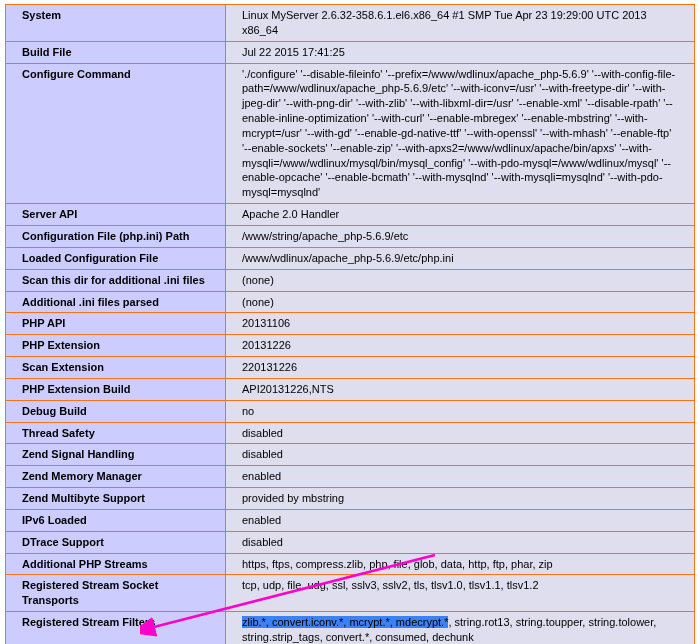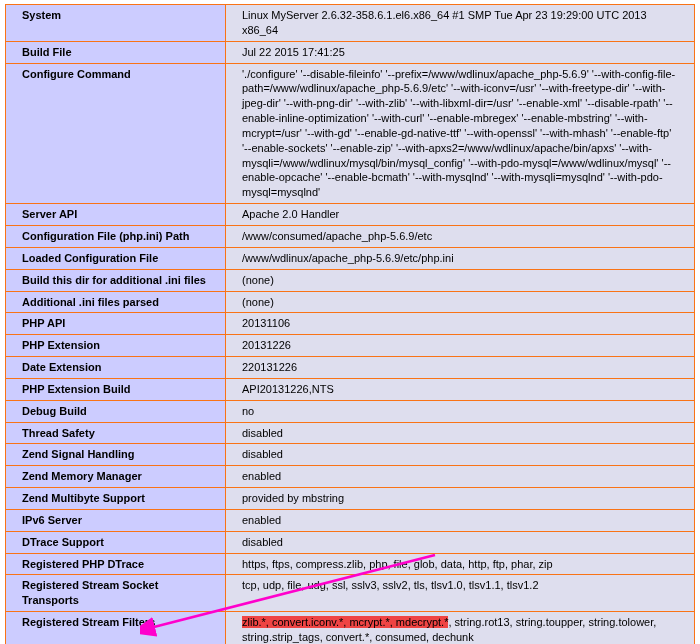--- a/index.html
+++ b/index.html
@@ -25,21 +25,21 @@
   td.key {
     background: #ccccff;
     font-weight: bold;
     width: 220px;
   }
   td.val {
     background: #dedeee;
     word-break: break-word;
   }
   .highlight {
-    background: #ef4444;
+    background: #3b82f6;
   }
   .arrow {
     position: absolute;
     left: 140px;
     top: 550px;
     width: 300px;
     height: 90px;
     pointer-events: none;
     z-index: 10;
   }
@@ -60,44 +60,44 @@
       <tr>
         <td class="key">Configure Command</td>
         <td class="val"> './configure'  '--disable-fileinfo' '--prefix=/www/wdlinux/apache_php-5.6.9' '--with-config-file-path=/www/wdlinux/apache_php-5.6.9/etc' '--with-iconv=/usr' '--with-freetype-dir' '--with-jpeg-dir' '--with-png-dir' '--with-zlib' '--with-libxml-dir=/usr' '--enable-xml' '--disable-rpath' '--enable-inline-optimization' '--with-curl' '--enable-mbregex' '--enable-mbstring' '--with-mcrypt=/usr' '--with-gd' '--enable-gd-native-ttf' '--with-openssl' '--with-mhash' '--enable-ftp' '--enable-sockets' '--enable-zip' '--with-apxs2=/www/wdlinux/apache/bin/apxs' '--with-mysqli=/www/wdlinux/mysql/bin/mysql_config' '--with-pdo-mysql=/www/wdlinux/mysql' '--enable-opcache' '--enable-bcmath' '--with-mysqlnd' '--with-mysqli=mysqlnd' '--with-pdo-mysql=mysqlnd'</td>
       </tr>
       <tr>
         <td class="key">Server API</td>
         <td class="val">Apache 2.0 Handler</td>
       </tr>
       <tr>
         <td class="key">Configuration File (php.ini) Path</td>
-        <td class="val">/www/consumed/apache_php-5.6.9/etc</td>
+        <td class="val">/www/string/apache_php-5.6.9/etc</td>
       </tr>
       <tr>
         <td class="key">Loaded Configuration File</td>
         <td class="val">/www/wdlinux/apache_php-5.6.9/etc/php.ini</td>
       </tr>
       <tr>
-        <td class="key">Build this dir for additional .ini files</td>
+        <td class="key">Scan this dir for additional .ini files</td>
         <td class="val">(none)</td>
       </tr>
       <tr>
         <td class="key">Additional .ini files parsed</td>
         <td class="val">(none)</td>
       </tr>
       <tr>
         <td class="key">PHP API</td>
         <td class="val">20131106</td>
       </tr>
       <tr>
         <td class="key">PHP Extension</td>
         <td class="val">20131226</td>
       </tr>
       <tr>
-        <td class="key">Date Extension</td>
+        <td class="key">Scan Extension</td>
         <td class="val">220131226</td>
       </tr>
       <tr>
         <td class="key">PHP Extension Build</td>
         <td class="val">API20131226,NTS</td>
       </tr>
       <tr>
         <td class="key">Debug Build</td>
         <td class="val">no</td>
       </tr>
@@ -111,29 +111,29 @@
       </tr>
       <tr>
         <td class="key">Zend Memory Manager</td>
         <td class="val">enabled</td>
       </tr>
       <tr>
         <td class="key">Zend Multibyte Support</td>
         <td class="val">provided by mbstring</td>
       </tr>
       <tr>
-        <td class="key">IPv6 Server</td>
+        <td class="key">IPv6 Loaded</td>
         <td class="val">enabled</td>
       </tr>
       <tr>
         <td class="key">DTrace Support</td>
         <td class="val">disabled</td>
       </tr>
       <tr>
-        <td class="key">Registered PHP DTrace</td>
+        <td class="key">Additional PHP Streams</td>
         <td class="val">https, ftps, compress.zlib, php, file, glob, data, http, ftp, phar, zip</td>
       </tr>
       <tr>
         <td class="key">Registered Stream Socket Transports</td>
         <td class="val">tcp, udp, file, udg, ssl, sslv3, sslv2, tls, tlsv1.0, tlsv1.1, tlsv1.2</td>
       </tr>
       <tr>
         <td class="key">Registered Stream Filters</td>
         <td class="val"><span class="highlight">zlib.*, convert.iconv.*, mcrypt.*, mdecrypt.*</span><span>, string.rot13, string.toupper, string.tolower, string.strip_tags, convert.*, consumed, dechunk</span></td>
       </tr>

